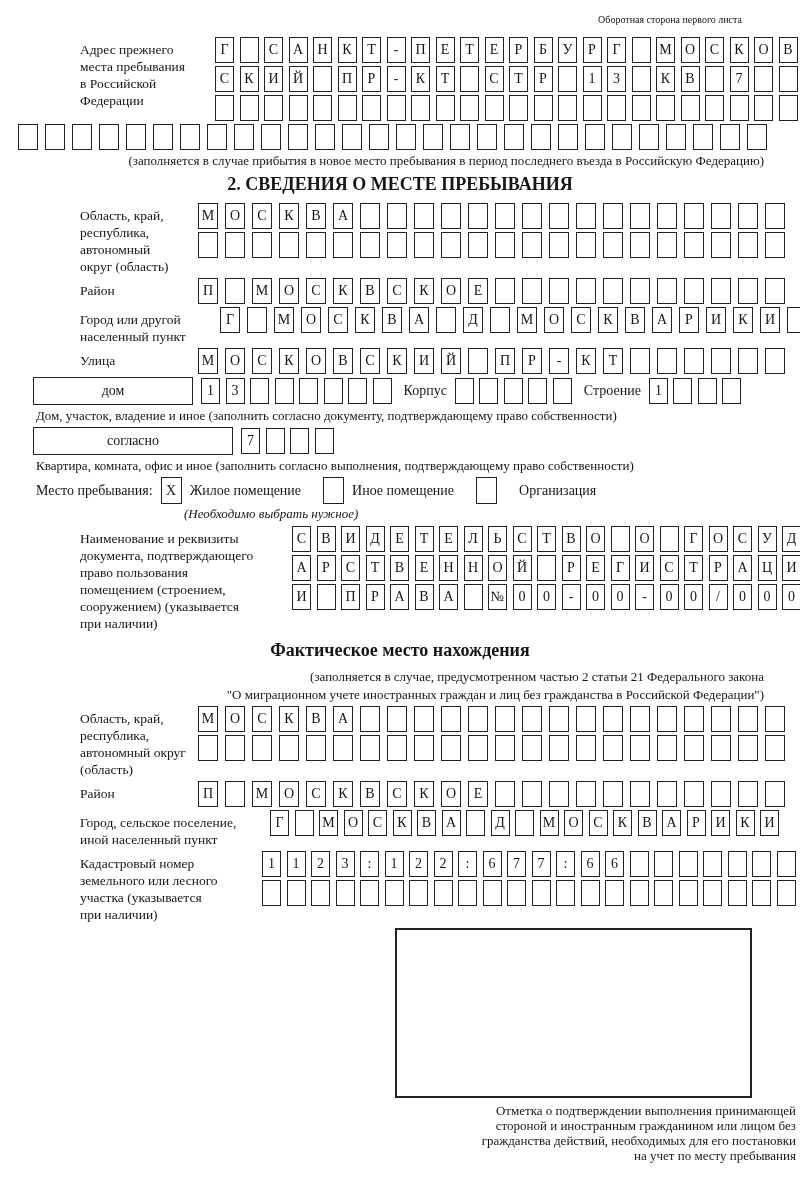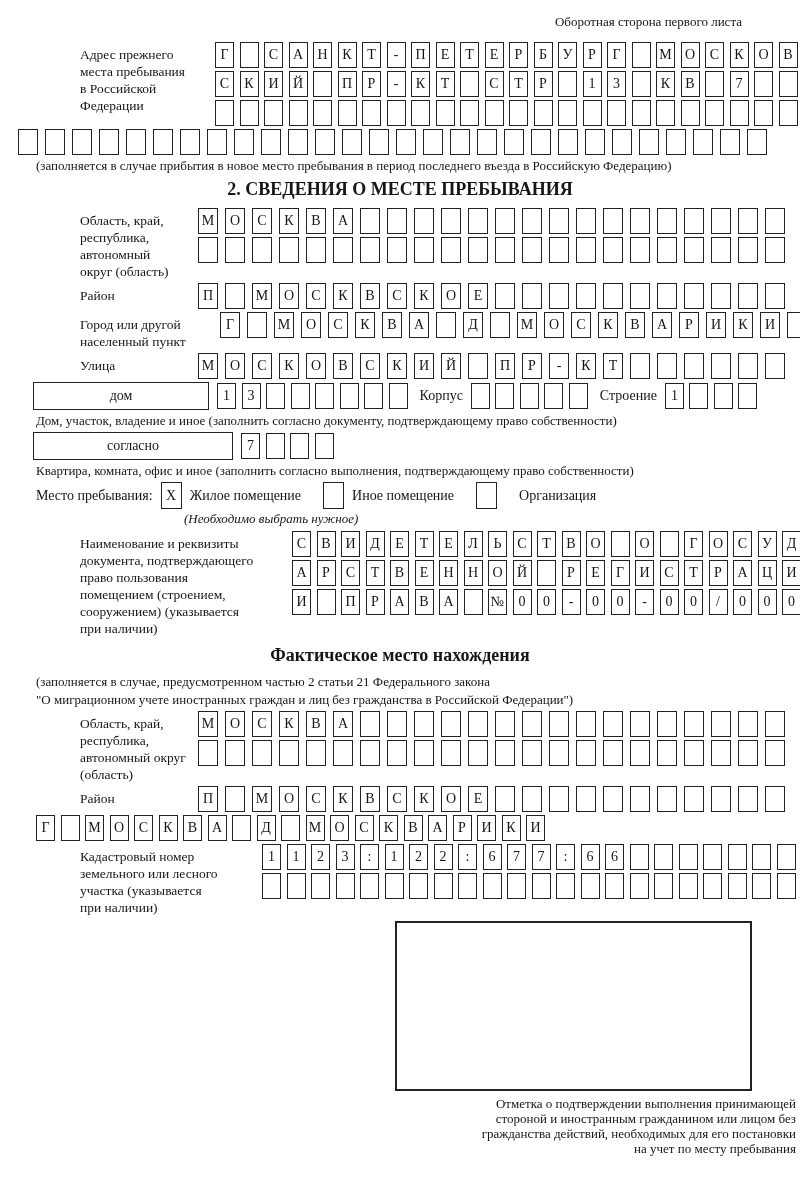--- a/index.html
+++ b/index.html
@@ -3,48 +3,48 @@
 <meta charset="utf-8">
 <style>
   * { margin:0; padding:0; box-sizing:border-box; }
   html,body { background:#ffffff; }
   .page {
     position:relative; width:800px; height:1180px; overflow:hidden;
     padding:14px 36px 0 36px;
     font-family:"Liberation Serif","DejaVu Serif",serif;
     color:#161616; background:#ffffff;
   }
-  .corner { text-align:right; padding-right:22px; font-size:13px; margin-bottom:12px; }
+  .corner { text-align:right; padding-right:22px; font-size:10px; margin-bottom:12px; }
 
   .fgroup { display:flex; align-items:flex-start; margin-bottom:3px; }
   .label { font-size:13.5px; line-height:17px; white-space:pre; flex:0 0 auto; padding-top:4px;margin-left:44px; }
   .w135 { flex-basis:135px; } .w118 { flex-basis:118px; } .w140 { flex-basis:140px; }
   .w190 { flex-basis:190px; } .w182 { flex-basis:182px; } .w212 { flex-basis:212px; }
 
   .rows { display:flex; flex-direction:column; gap:3px; }
   .cells { display:flex; gap:7px; }
   .cell {
     width:20px; height:26px; border:1.7px solid #222222; background:#fff;
     display:flex; align-items:center; justify-content:center;
     font-size:14px; line-height:1; flex:0 0 auto;
   }
   .cells.tight { gap:5.5px; }
   .cells.tight .cell { width:19px; }
 
   .fullrow { margin-left:-18px; margin-top:3px; }
   .caption { font-size:13px; line-height:16px; margin:3px 0 3px 0; }
-  .center { text-align:left; }
+  .center { text-align:right; }
   .h2 { font-weight:bold; font-size:18px; text-align:center; margin:5px 0 8px 0; }
 
   .inline-row { display:flex; align-items:center; gap:8px; margin:2px 0 2px 0; }
   .widebox {
     border:1.7px solid #222222; height:28px; display:flex; align-items:center;
     justify-content:center; font-size:14px; flex:0 0 auto; background:#fff;
   }
-  .dombox { width:176px; margin-left:-3px; }
+  .dombox { width:160px; margin-left:-3px; }
   .kvbox  { width:200px; margin-left:-3px; }
   .inline-label { font-size:14px; white-space:nowrap; }
   .checkbox {
     width:21px; height:27px; border:1.7px solid #222222; display:flex;
     align-items:center; justify-content:center; font-size:14px; flex:0 0 auto;
   }
   .gap-l { margin-left:14px; } .gap-s { margin-left:4px; }
   .mesto-caption { font-size:13px; margin:1px 0 4px 148px;font-style:italic; }
 
   .stamp {
@@ -540,20 +540,22 @@
         <div class="cell"></div>
         <div class="cell"></div>
         <div class="cell"></div>
         <div class="cell"></div>
         <div class="cell"></div>
         <div class="cell"></div>
       </div>
   </div>
 
   <div class="fgroup">
+    <div class="label w190">Город, сельское поселение,
+иной населенный пункт</div>
     <div class="cells tight">
         <div class="cell">Г</div>
         <div class="cell"></div>
         <div class="cell">М</div>
         <div class="cell">О</div>
         <div class="cell">С</div>
         <div class="cell">К</div>
         <div class="cell">В</div>
         <div class="cell">А</div>
         <div class="cell"></div>

